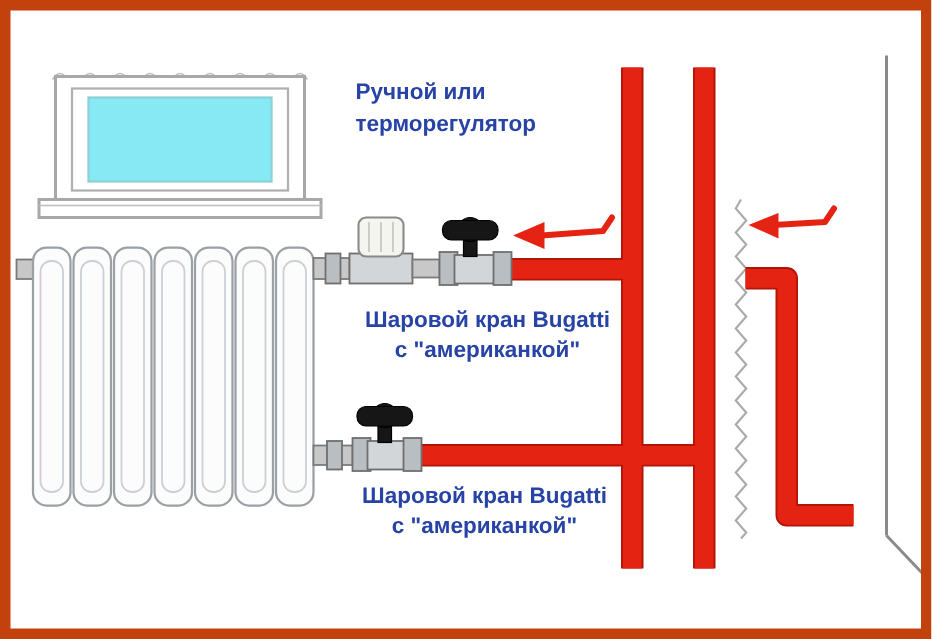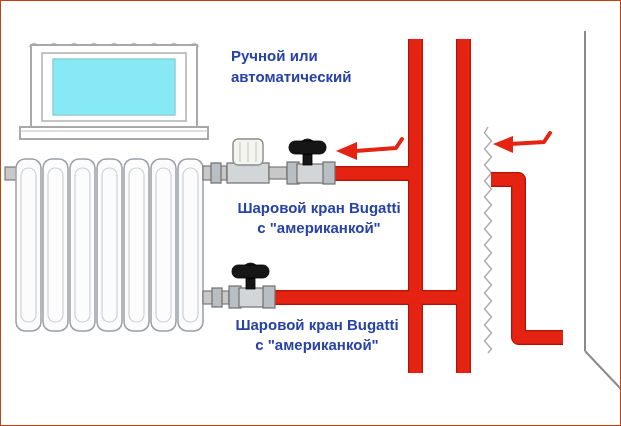--- a/index.html
+++ b/index.html
@@ -1,20 +1,20 @@
 <!DOCTYPE html>
 <html style="--pipe-red: #e42313; --pipe-red-dark: #b31405; --label-blue: #2743a6; --glass-cyan: #87e9f3;"><head>
 <meta charset="utf-8">
 <style>
   html,body{margin:0;padding:0;background:#fff;}
   #stage{
     position:relative;
     width:621px;height:426px;
     background:#ffffff;
-    border:1px solid #c2410c;
+    border:7px solid #c2410c;
     box-sizing:border-box;
     overflow:hidden;
     font-family:"Liberation Sans", sans-serif;
   }
   #diagram-svg{position:absolute;left:0;top:0;}
   .label{
     position:absolute;
     color:var(--label-blue,#2743a6);
     font-weight:bold;
     font-size:15px;
@@ -134,21 +134,21 @@
       <rect class="metal" x="238" y="287" width="26" height="19"></rect>
       <rect class="metal-dark" x="262" y="285" width="12" height="22"></rect>
       <rect class="handle" x="245" y="275" width="9" height="13"></rect>
       <circle class="handle" cx="249.5" cy="270" r="8"></circle>
       <rect class="handle" x="231" y="264" width="37" height="13" rx="6"></rect>
     </g>
   </svg>
 
   <div class="label thermostat-label">
     <div>Ручной или</div>
-    <div>автоматический</div>
+    <div>терморегулятор</div>
   </div>
 
   <div class="label valve-label-top">
     <div>Шаровой кран Bugatti</div>
     <div>с "американкой"</div>
   </div>
 
   <div class="label valve-label-bottom">
     <div>Шаровой кран Bugatti</div>
     <div>с "американкой"</div>

